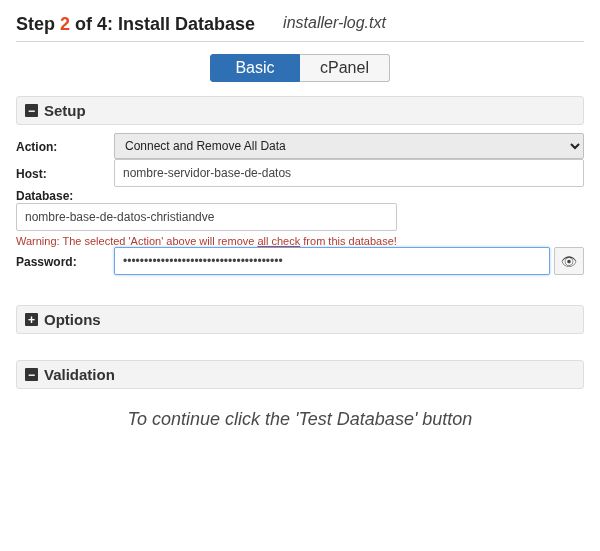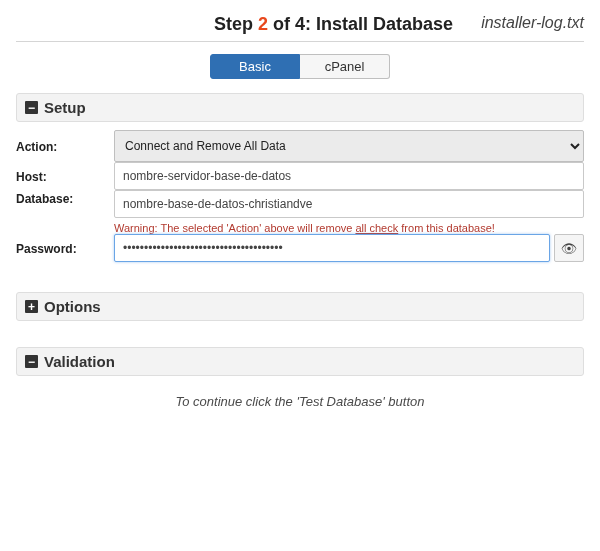--- a/index.html
+++ b/index.html
@@ -7,21 +7,21 @@
     margin: 0;
     font-family: Verdana, Arial, sans-serif;
     font-size: 12px;
     color: #333;
     background: #fff;
     width: 600px;
   }
   .page { padding: 14px 16px; }
   .header-row {
     display: flex;
-    justify-content: flex-end;
+    justify-content: flex-start;
     align-items: flex-start;
   }
   .title {
     font-size: 18px;
     font-weight: bold;
     color: #222;
   }
   .title .step-no { color: #e8481d; }
   .log-link {
     font-size: 16px;
@@ -37,21 +37,21 @@
   }
   .tabs {
     display: flex;
     justify-content: center;
     margin-bottom: 14px;
   }
   .tab {
     width: 90px;
     text-align: center;
     padding: 4px 0;
-    font-size: 13px;
+    font-size: 16px;
     border: 1px solid #bfbfbf;
     cursor: pointer;
   }
   .tab.active {
     background: #2f6fb3;
     color: #fff;
     border-color: #2f6fb3;
     border-radius: 3px 0 0 3px;
   }
   .tab.inactive {
@@ -84,38 +84,38 @@
     justify-content: center;
     margin-right: 6px;
     font-weight: bold;
     border-radius: 1px;
   }
   .panel-body { padding: 8px 0 4px 0; }
   .form-row {
     display: flex;
     align-items: center;
   }
-  .form-row.align-top { align-items: flex-start; }
+  .form-row.align-top { align-items: flex-start; flex-direction: column; }
   .form-label {
     width: 98px;
     font-weight: bold;
     color: #222;
     font-size: 12px;
     padding-top: 2px;
   }
   .form-field { flex: 1; }
   select.input-sel {
     width: 100%;
     padding: 4px 6px;
     font-size: 12px;
     border: 1px solid #bfbfbf;
     background: #ebebeb;
     color: #222;
     border-radius: 2px;
-    height: 32px;
+    height: 26px;
   }
   input.input-txt {
     width: 100%;
     padding: 13px 8px;
     font-size: 12px;
     border: 1px solid #c9c9c9;
     border-radius: 2px;
     color: #444;
     height: 28px;
   }
@@ -141,21 +141,21 @@
     justify-content: center;
     cursor: pointer;
     font-size: 13px;
     color: #444;
   }
   .gap-lg { height: 26px; }
   .validation-msg {
     text-align: center;
     font-style: italic;
     color: #4a4a4a;
-    font-size: 13px;
+    font-size: 18px;
     line-height: 1.6;
     margin: 16px 0;
   }
 </style>
 </head>
 <body>
 
 <div class="page">
   <div class="header-row">
     <div class="title">

